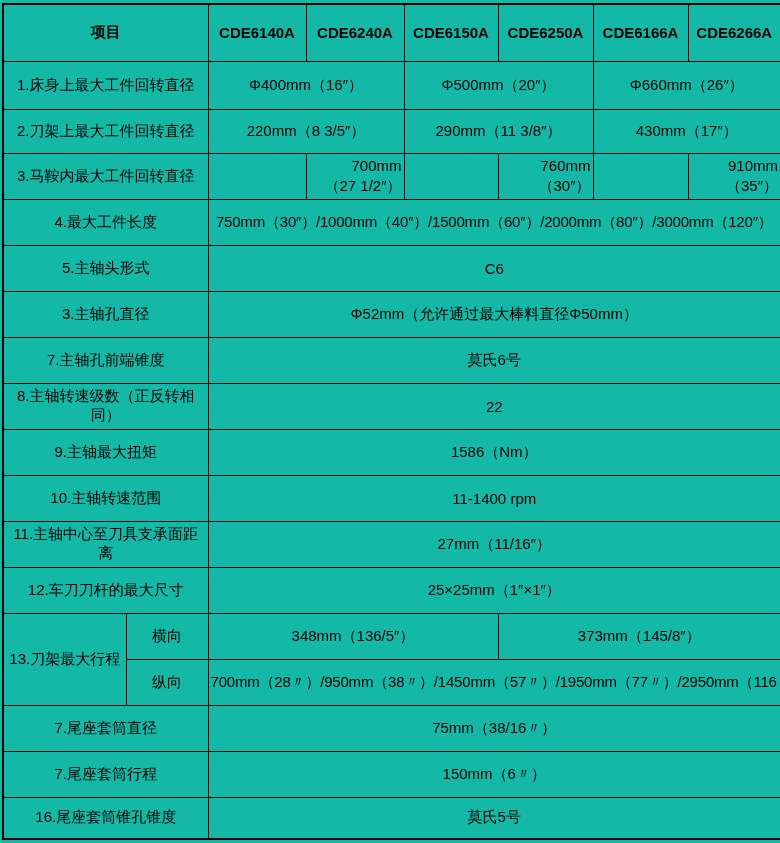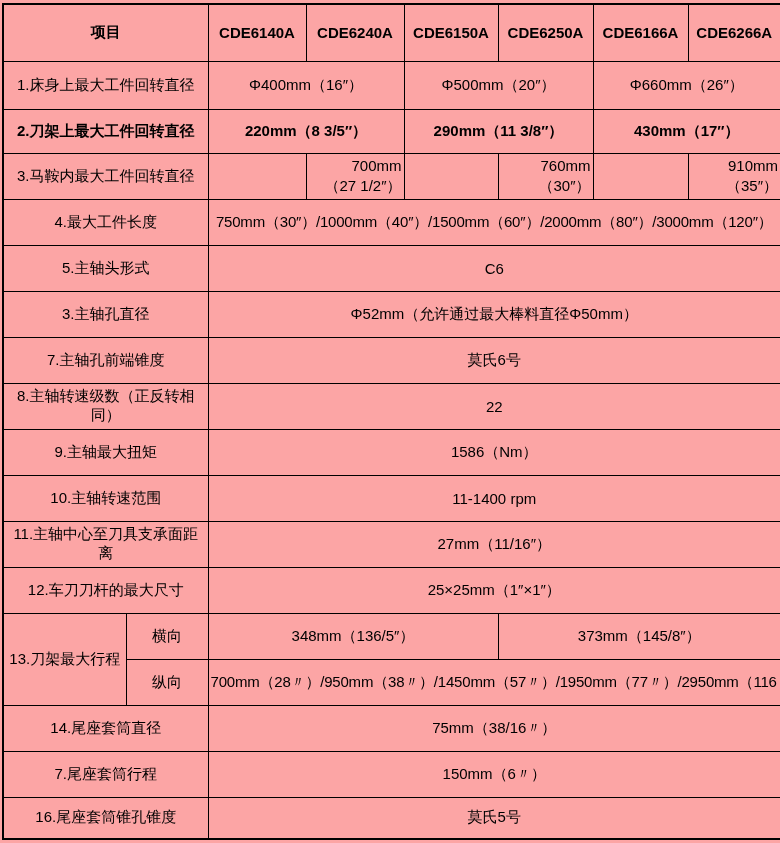--- a/index.html
+++ b/index.html
@@ -6,42 +6,42 @@
     margin: 0;
     padding: 0;
     background: #ffffff;
     width: 780px;
   }
   .sheet {
     width: 780px;
     height: 843px;
     box-sizing: border-box;
     padding: 3px 2px 0 2px;
-    background: #fca5a5;
+    background: #14b8a6;
   }
   table.spec {
     border-collapse: collapse;
     table-layout: fixed;
     width: 776px;
     border: 2px solid #000000;
   }
   table.spec td {
     border: 1px solid #000000;
     font-family: "Liberation Sans", "DejaVu Sans", sans-serif;
     font-size: 15px;
     color: #000000;
     text-align: center;
     vertical-align: middle;
     padding: 0 2px;
     overflow: hidden;
     box-sizing: border-box;
   }
   tr.rh-header { height: 57px; }
   tr.rh-r1 { height: 48px; margin-left: 13px; }
-  tr.rh-r2 { height: 44px; font-weight: bold; }
+  tr.rh-r2 { height: 44px; }
   tr.rh { height: 46px; }
   tr.rh-last { height: 42px; }
   td.model-head, td.item-head {
     font-weight: bold;
     font-size: 15px;
   }
   td.row-label {
     text-align: left;
     padding-left: 7px;
     padding-right: 2px;
@@ -165,21 +165,21 @@
       <td colspan="3">348mm（136/5″）</td>
       <td colspan="3">373mm（145/8″）</td>
     </tr>
 
     <tr class="rh">
       <td>纵向</td>
       <td colspan="6" class="tight">700mm（28〃）/950mm（38〃）/1450mm（57〃）/1950mm（77〃）/2950mm（116〃）</td>
     </tr>
 
     <tr class="rh">
-      <td colspan="2" class="row-label">14.尾座套筒直径</td>
+      <td colspan="2" class="row-label">7.尾座套筒直径</td>
       <td colspan="6">75mm（38/16〃）</td>
     </tr>
 
     <tr class="rh">
       <td colspan="2" class="row-label">7.尾座套筒行程</td>
       <td colspan="6">150mm（6〃）</td>
     </tr>
 
     <tr class="rh-last">
       <td colspan="2" class="row-label">16.尾座套筒锥孔锥度</td>

